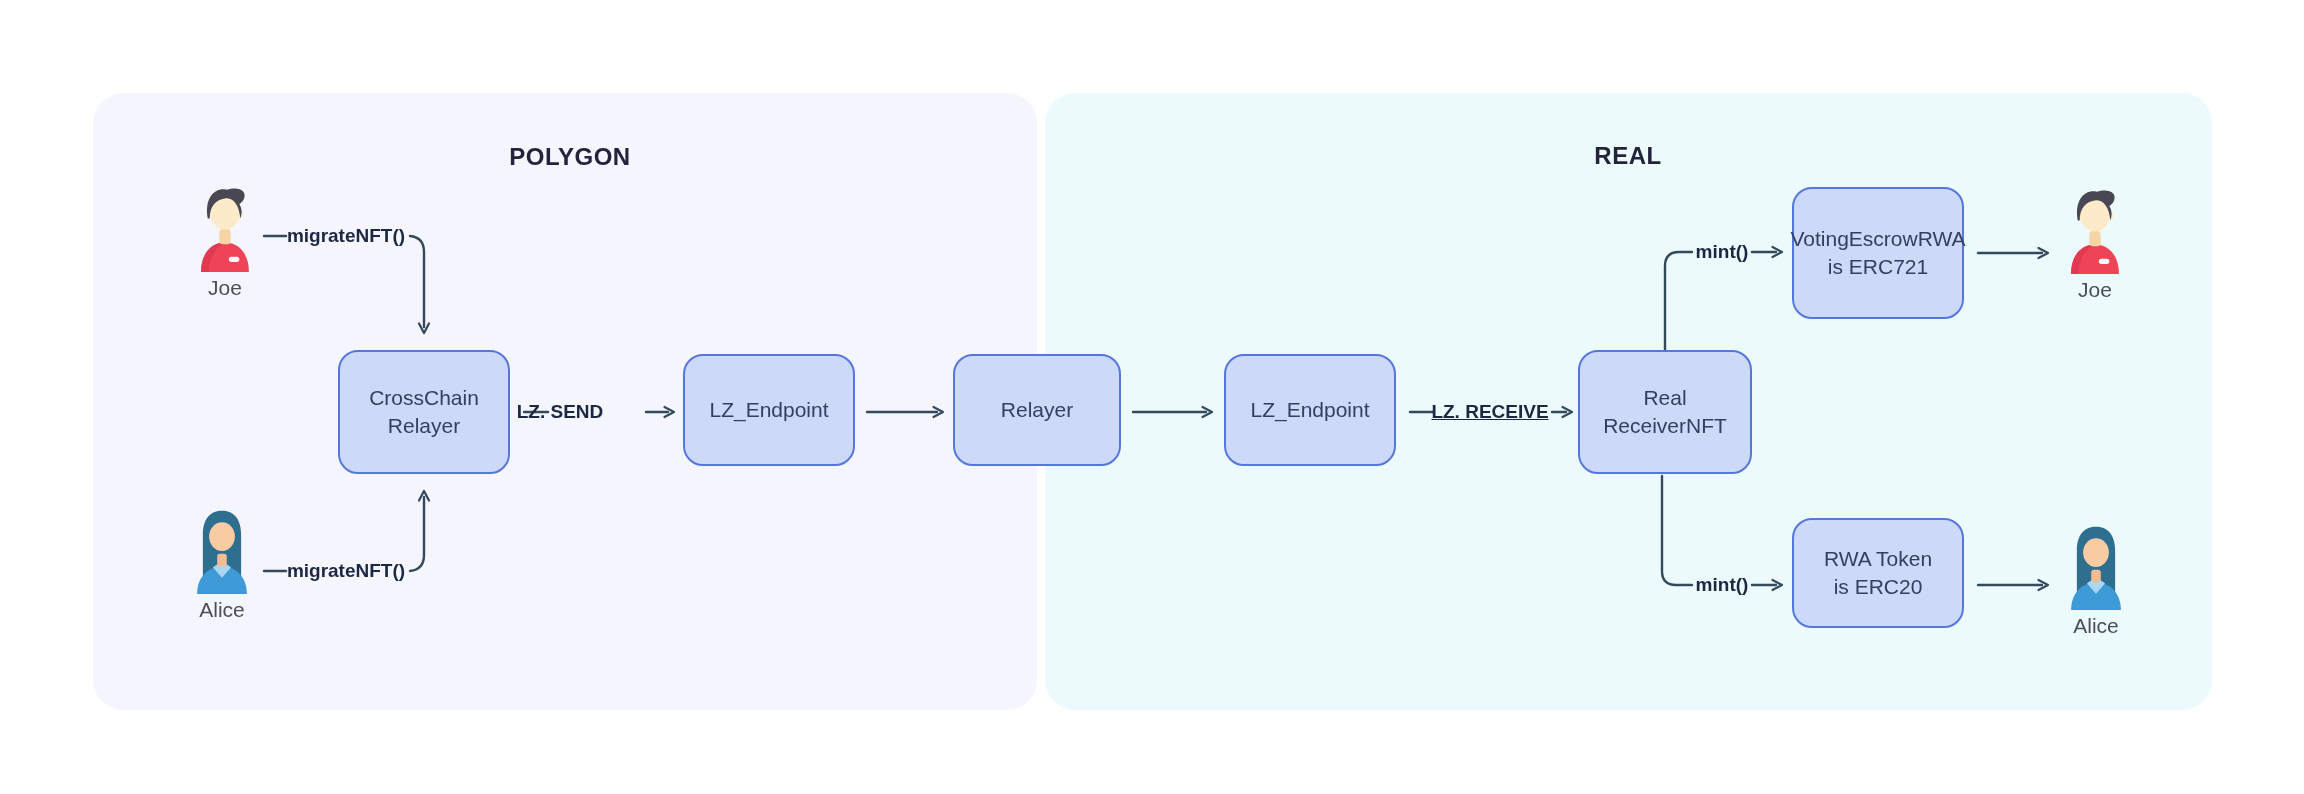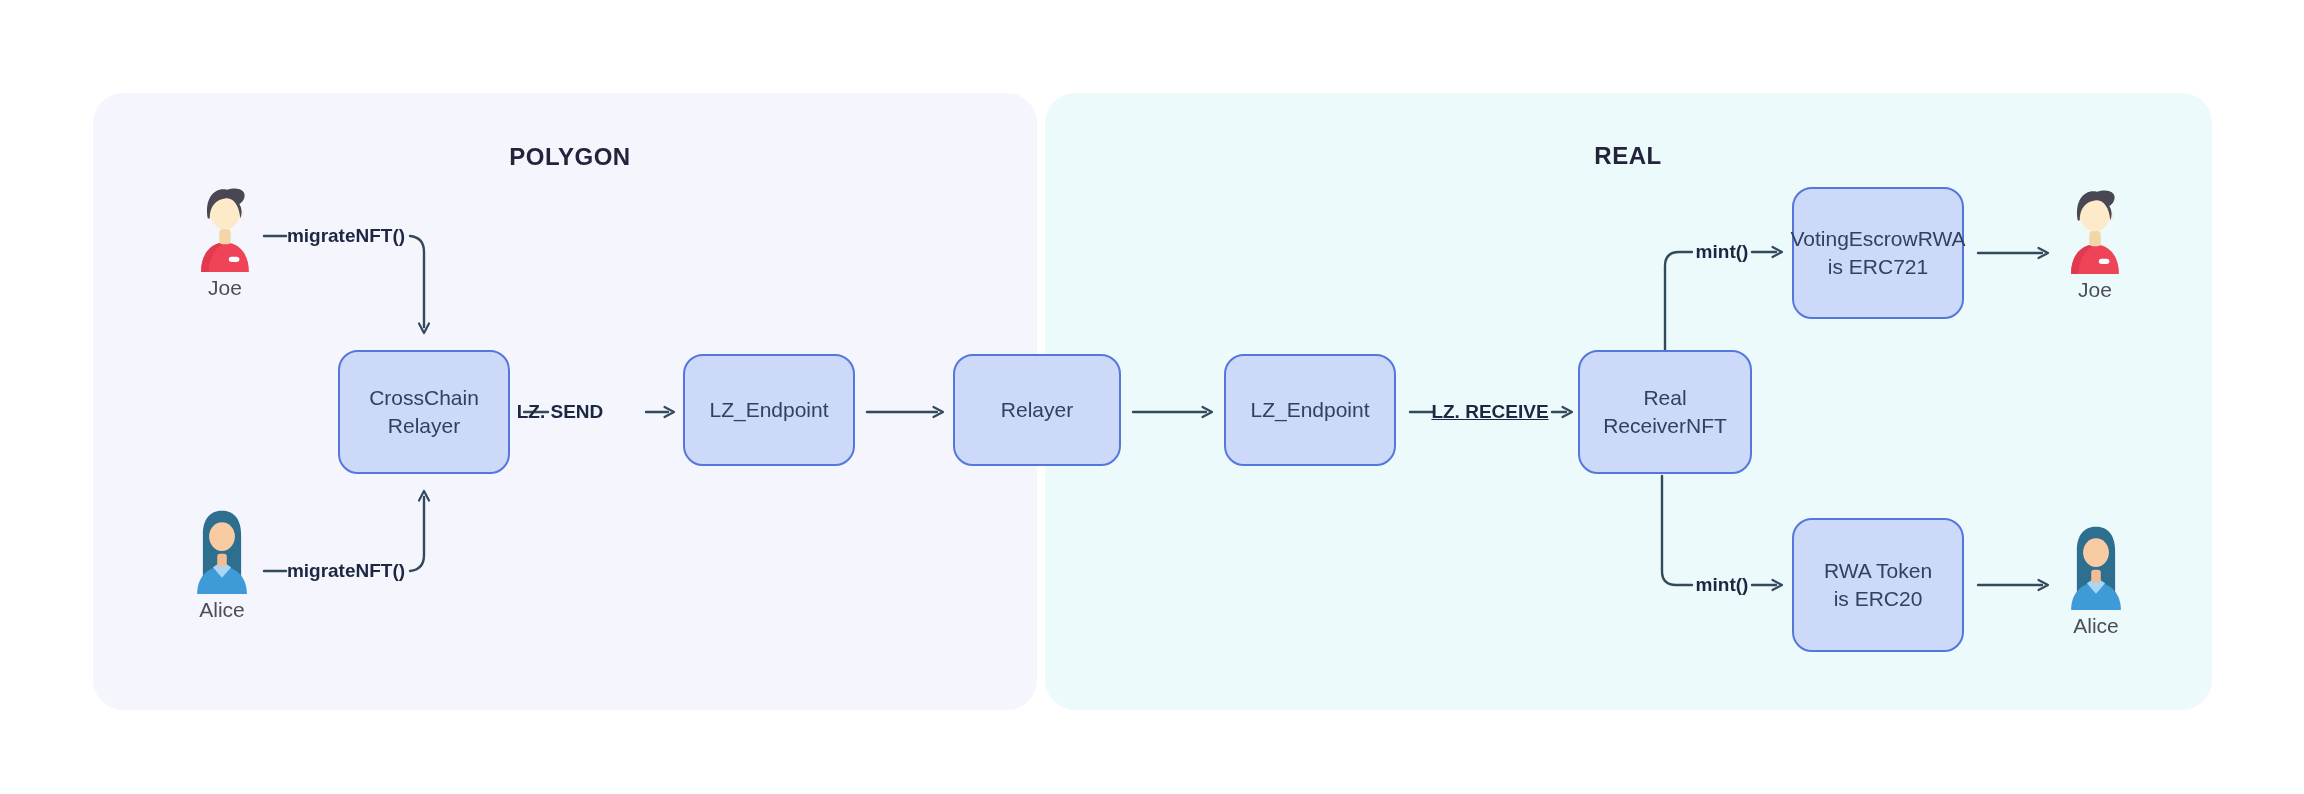--- a/index.html
+++ b/index.html
@@ -20,21 +20,21 @@
     position:absolute; background:#ccd9f8; border:2px solid #5577dd; border-radius:20px;
     display:flex; flex-direction:column; align-items:center; justify-content:center;
     font-size:21px; line-height:28px; color:#32415e; text-align:center; box-sizing:border-box;
   }
   .node-crosschain { left:338px;  top:350px; width:172px; height:124px; }
   .node-lz-left    { left:683px;  top:354px; width:172px; height:112px; }
   .node-relayer    { left:953px;  top:354px; width:168px; height:112px;align-items:center; }
   .node-lz-right   { left:1224px; top:354px; width:172px; height:112px; }
   .node-receiver   { left:1578px; top:350px; width:174px; height:124px; }
   .node-voting     { left:1792px; top:187px; width:172px; height:132px; }
-  .node-rwa        { left:1792px; top:518px; width:172px; height:134px; }
+  .node-rwa        { left:1792px; top:518px; width:172px; height:110px; }
   .elabel {
     position:absolute; transform:translate(-50%,-50%);
     font-size:19px; font-weight:bold; color:#1c2742; white-space:nowrap;
   }
   .el-migrate-top    { left:346px;  top:236px; }
   .el-migrate-bottom { left:346px;  top:571px; }
   .el-lz-send        { left:560px;  top:412px; }
   .el-lz-receive     { left:1490px; top:412px;text-decoration:underline; }
   .el-mint-top       { left:1722px; top:252px; }
   .el-mint-bottom    { left:1722px; top:585px; }

